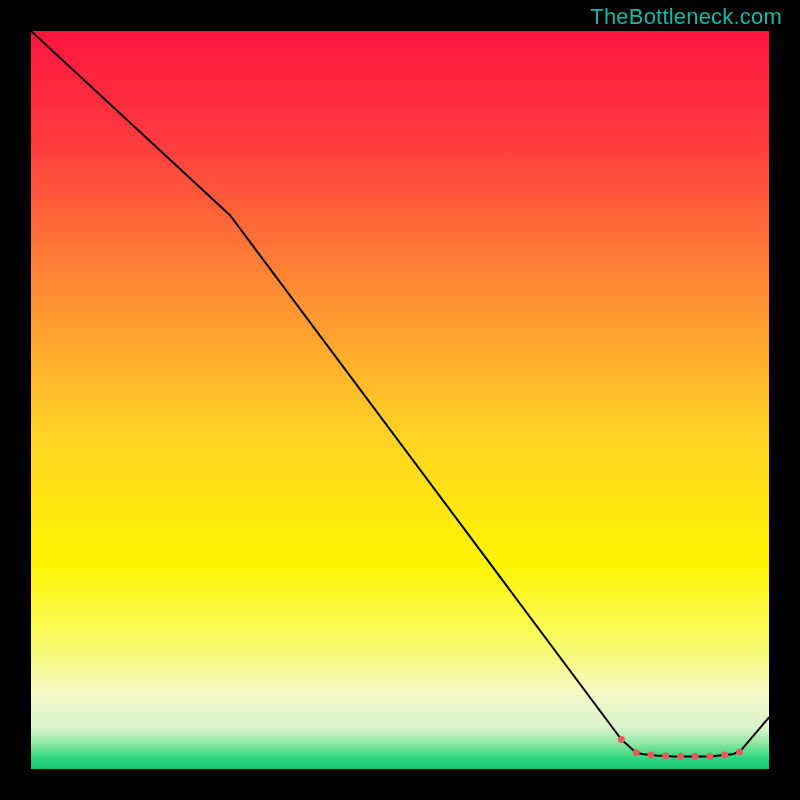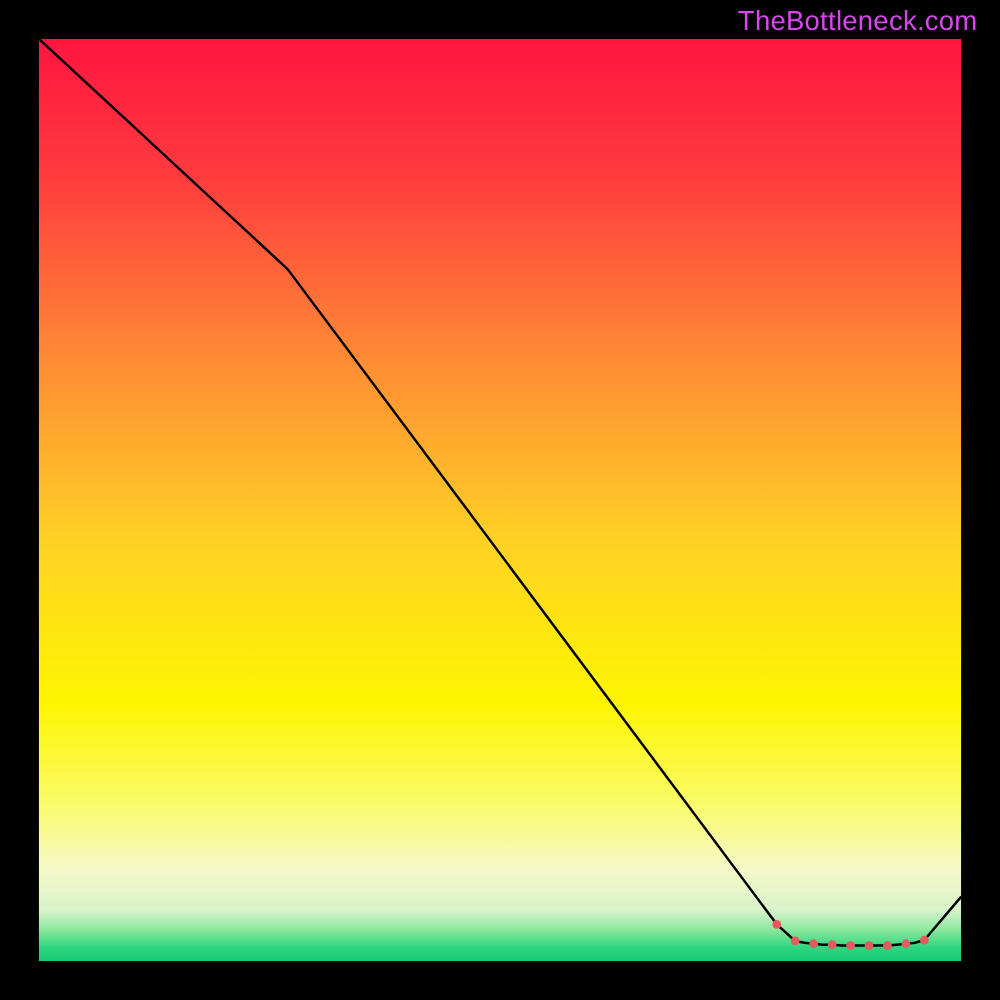--- a/index.html
+++ b/index.html
@@ -9,21 +9,21 @@
     width: 800px;
     height: 800px;
     background: #000;
   }
   .watermark {
     position: absolute;
     top: 4px;
     right: 18px;
     font-family: Arial, Helvetica, sans-serif;
     font-size: 22px;
-    color: #d946ef;
+    color: #14b8a6;
     letter-spacing: 0.2px;
   }
   .plot {
     position: absolute;
     left: 31px;
     top: 31px;
     width: 738px;
     height: 738px;
   }
   .gradient-bg {

